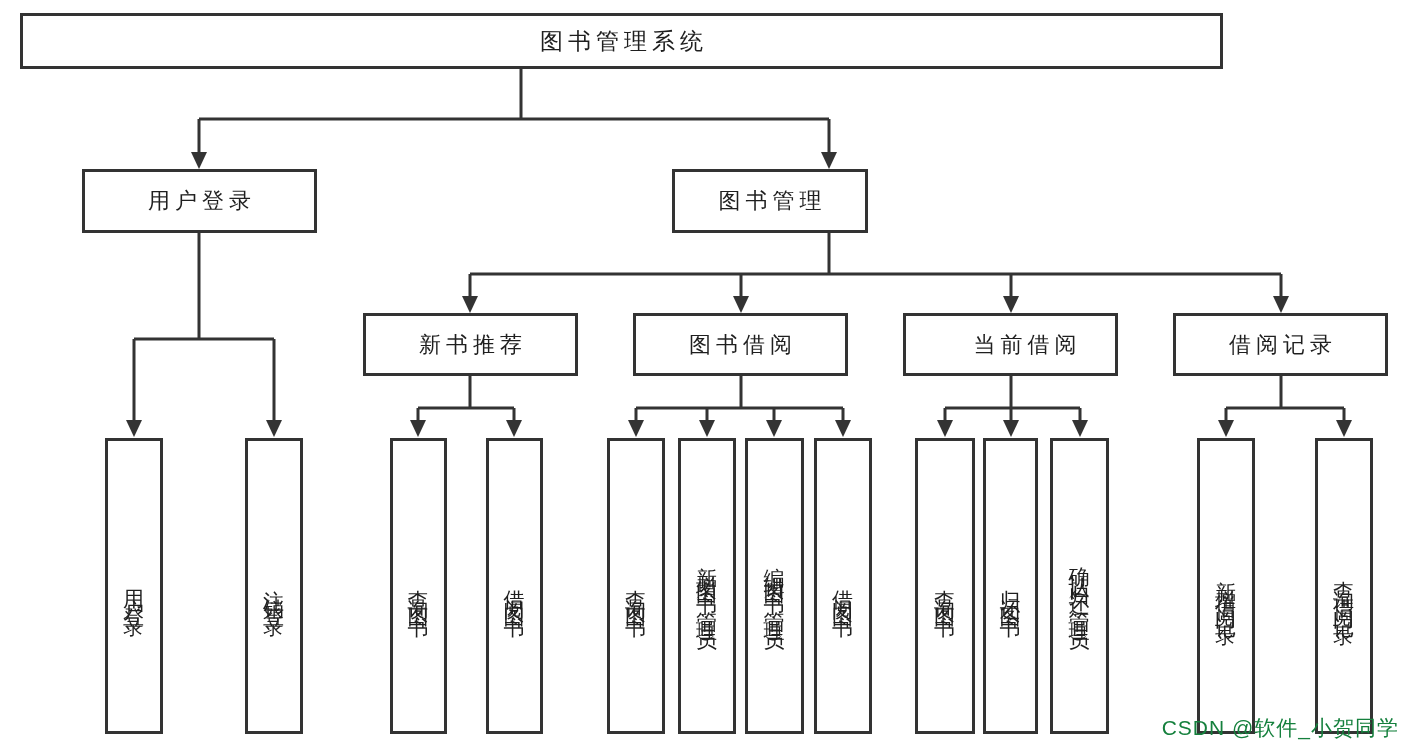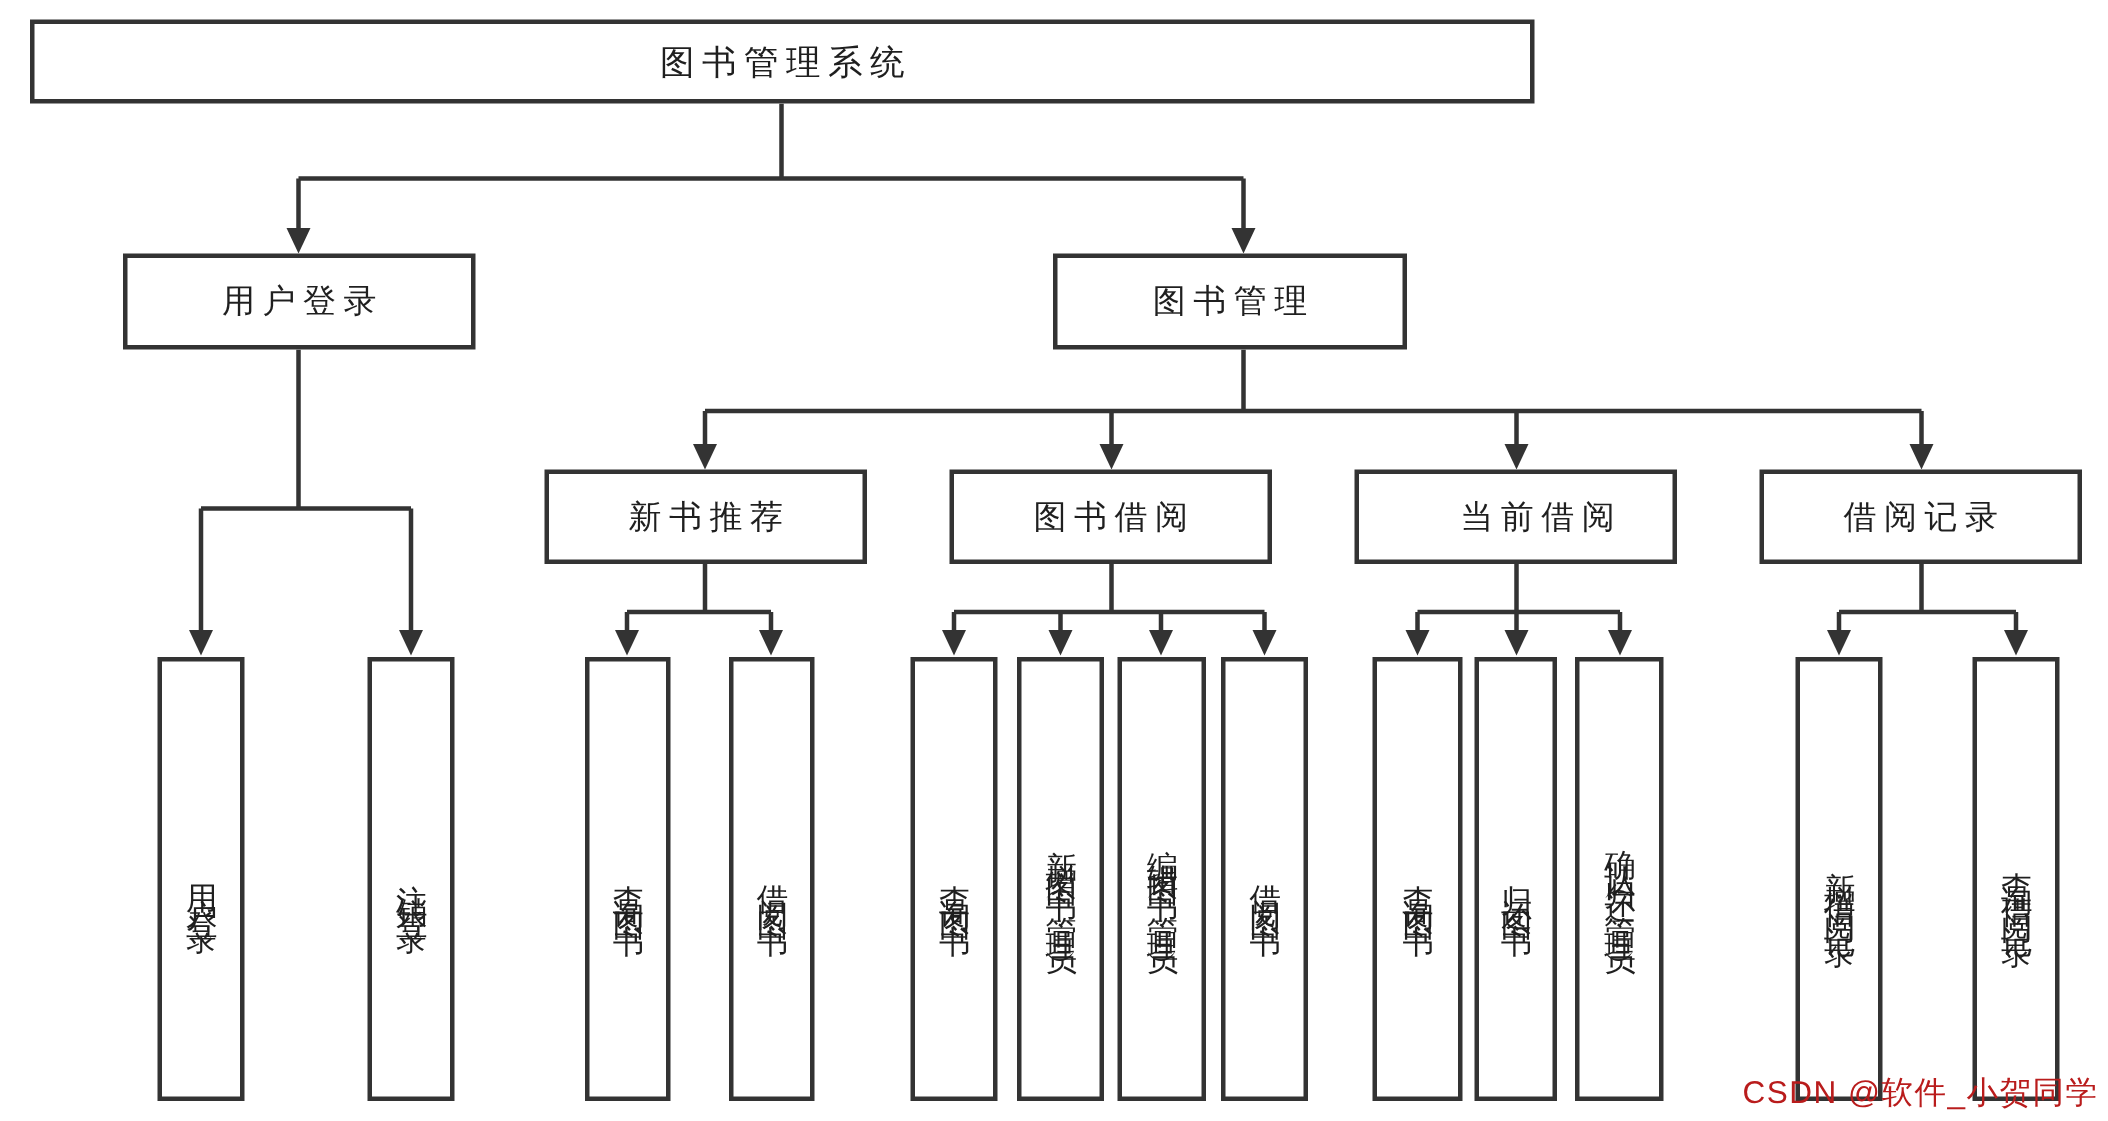--- a/index.html
+++ b/index.html
@@ -35,23 +35,23 @@
   .root-box span { font-size: 23px; }
   .vbox span {
     writing-mode: vertical-rl;
     text-orientation: mixed;
     font-size: 21px;
     letter-spacing: 9px;
     margin-bottom: -9px;
     line-height: 1;
   }
   
-  .n-root   { left: 20px;   top: 13px;  width: 1003px; height: 56px; }
+  .n-root   { left: 20px;   top: 13px;  width: 1203px; height: 56px; }
   .n-login  { left: 82px;   top: 169px; width: 235px;  height: 64px; }
-  .n-bmgmt  { left: 702px;  top: 169px; width: 236px;  height: 64px; }
+  .n-bmgmt  { left: 672px;  top: 169px; width: 196px;  height: 64px; }
   .n-l3     { top: 313px; width: 215px; height: 63px; }
   .n-l3-0   { left: 363px; }
   .n-l3-1   { left: 633px; }
   .n-l3-2   { left: 903px; padding-left: 29px; }
   .n-l3-3   { left: 1173px; }
   .leaf     { top: 438px; height: 296px; }
   .lf-0  { left: 105px;  width: 58px; }
   .lf-1  { left: 245px;  width: 58px; }
   .lf-2  { left: 390px;  width: 57px; }
   .lf-3  { left: 486px;  width: 57px; }
@@ -62,21 +62,21 @@
   .lf-8  { left: 915px;  width: 60px; }
   .lf-9  { left: 983px;  width: 55px; }
   .lf-10 { left: 1050px; width: 59px; }
   .lf-11 { left: 1197px; width: 58px; }
   .lf-12 { left: 1315px; width: 58px; }
   .watermark {
     position: absolute;
     right: 6px;
     bottom: 5px;
     font-size: 21px;
-    color: #b91c1c;
+    color: #15803d;
     letter-spacing: 1px;
     z-index: 10;
     white-space: nowrap;
   }
 </style>
 </head>
 <body>
 
 <div class="stage">
 

